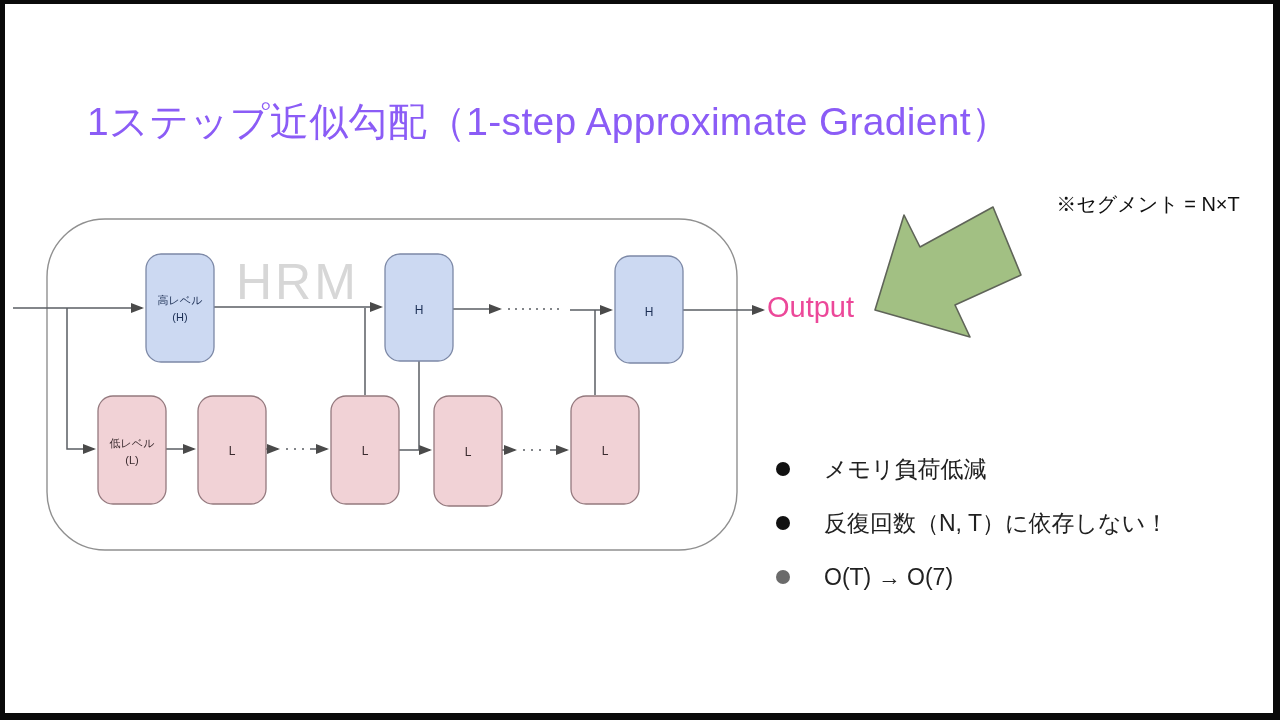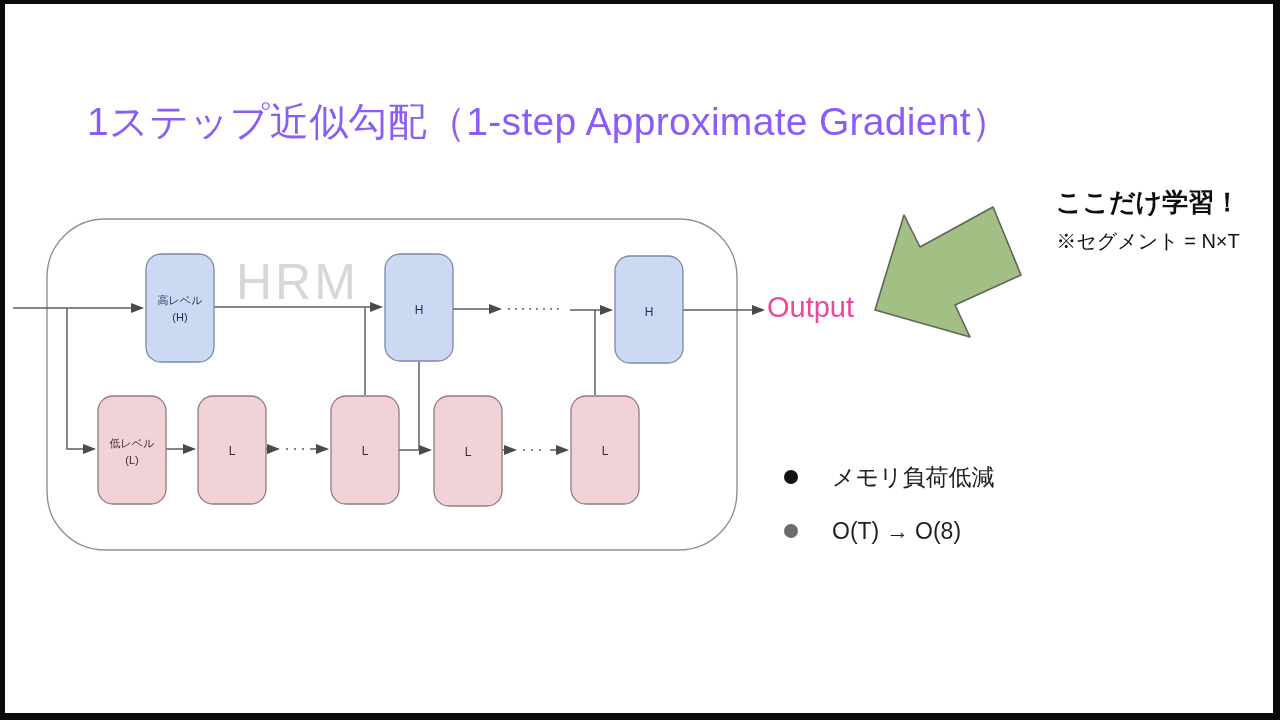--- a/index.html
+++ b/index.html
@@ -30,21 +30,21 @@
 
   .annotation{
     position:absolute;left:1022px;top:184px;width:252px;
     text-align:center;color:#0f0f0f;
   }
   .annotation .ann-line{font-size:26px;font-weight:bold;line-height:37px;white-space:nowrap;}
   .annotation .ann-note{font-size:20px;font-weight:normal;margin-top:7px;white-space:nowrap;}
 
   .bullets{
     position:absolute;left:768px;top:450px;width:500px;
-    list-style:none;margin:12px;padding:0;text-align:right;
+    list-style:none;margin:4px;padding:0;text-align:right;
   }
   .bullets li{
     display:flex;align-items:flex-start;margin-bottom:24px;
   }
   .bullet-dot{
     flex:0 0 auto;width:14px;height:14px;border-radius:50%;
     background:#111;margin:8px 34px 0 4px;
   }
   .bullet-dot.gray{background:#6b6b6b;}
   .bullet-text{font-size:23px;line-height:30px;color:#212121;white-space:nowrap;}
@@ -122,26 +122,29 @@
     <rect x="571" y="396" width="68" height="108" rx="15" stroke="#94797e" stroke-width="1.3" fill="#f1d2d6"></rect>
     <text x="605" y="455" font-size="12" fill="#3a2a2e" text-anchor="middle">L</text>
   </g>
 
   <polygon points="875,310 904,215 920,247 993,207 1021,275 955,305 970,337" stroke="#5f6458" stroke-width="1.6" stroke-linejoin="round" fill="#a2c083"></polygon>
 </svg>
 
 <div class="output-label">Output</div>
 
 <div class="annotation">
-  <div class="ann-line">ここだけ学習！</div>
   <div class="ann-note">※セグメント = N×T</div>
 </div>
 
 <ul class="bullets">
   <li>
     <span class="bullet-dot"></span>
     <span class="bullet-text">メモリ負荷低減</span>
   </li>
   <li>
+    <span class="bullet-dot"></span>
+    <span class="bullet-text">反復回数（N, T）に依存しない！</span>
+  </li>
+  <li>
     <span class="bullet-dot gray"></span>
-    <span class="bullet-text">O(T) → O(8)</span>
+    <span class="bullet-text">O(T) → O(7)</span>
   </li>
 </ul>
 
 </body></html>

